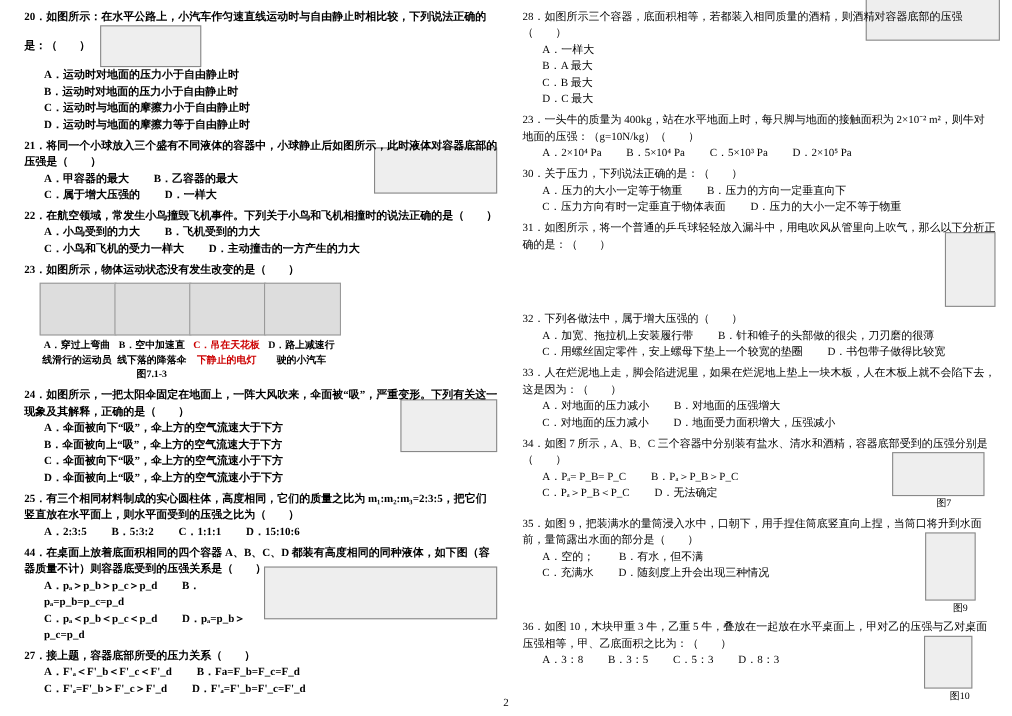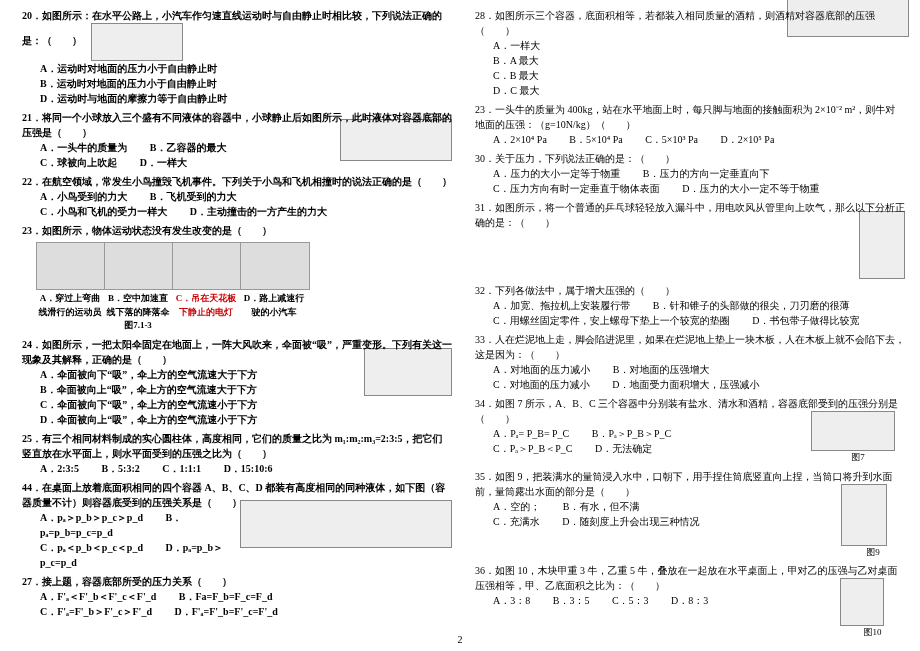--- a/index.html
+++ b/index.html
@@ -35,33 +35,34 @@
 
 <div class="page">
   <div class="col col-left">
 
     <div class="q">
       <span>20．如图所示：在水平公路上，小汽车作匀速直线运动时与自由静止时相比较，下列说法正确的是：（　　）</span>
       <div class="imgbox img-car"></div>
       <div class="opts">
         <div>A．运动时对地面的压力小于自由静止时</div>
         <div>B．运动时对地面的压力小于自由静止时</div>
+        <div>C．运动时与地面的摩擦力小于自由静止时</div>
         <div>D．运动时与地面的摩擦力等于自由静止时</div>
       </div>
     </div>
 
     <div class="q">
       <span>21．将同一个小球放入三个盛有不同液体的容器中，小球静止后如图所示，此时液体对容器底部的压强是（　　）</span>
       <div class="imgbox img-cups"></div>
       <div class="opts-inline">
-        <span>A．一头牛的质量为</span>
+        <span>A．甲容器的最大</span>
         <span>B．乙容器的最大</span>
       </div>
       <div class="opts-inline">
-        <span>C．球被向上吹起</span>
+        <span>C．属于增大压强的</span>
         <span>D．一样大</span>
       </div>
       <div class="clr"></div>
     </div>
 
     <div class="q">
       <div>22．在航空领域，常发生小鸟撞毁飞机事件。下列关于小鸟和飞机相撞时的说法正确的是（　　）</div>
       <div class="opts-inline">
         <span>A．小鸟受到的力大</span>
         <span>B．飞机受到的力大</span>

